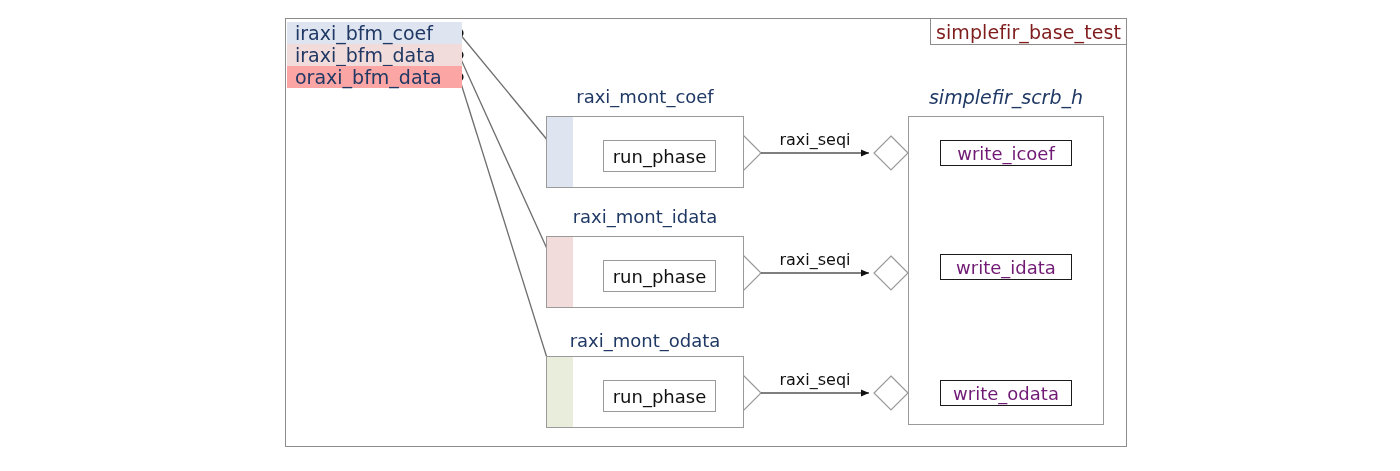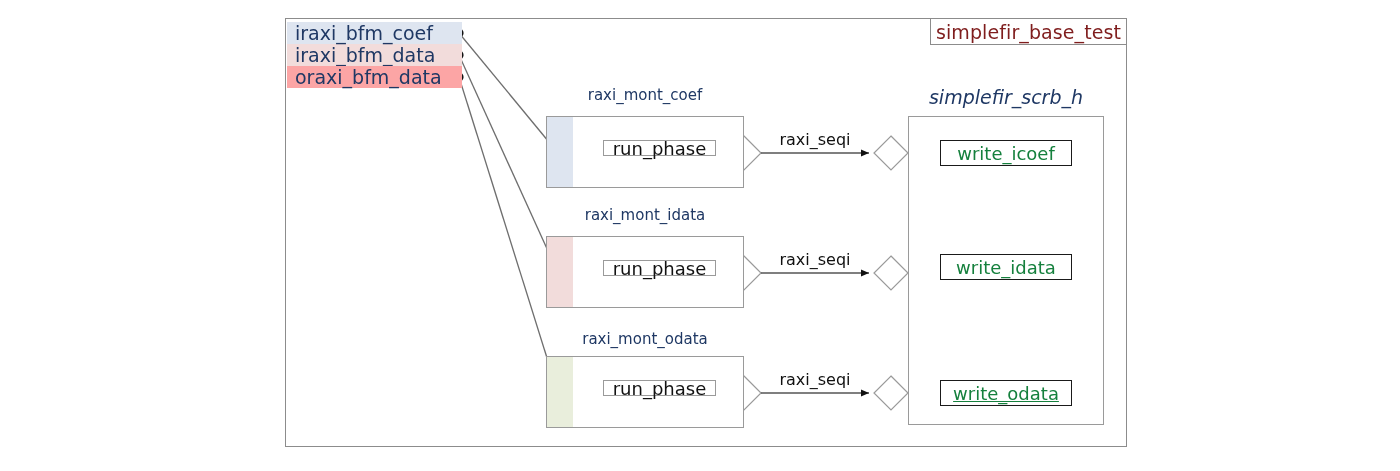--- a/index.html
+++ b/index.html
@@ -70,21 +70,21 @@
     color: #1f3864;
     white-space: nowrap;
   }
   .iface-0 { top: 22px;  background: #dee5f0; }
   .iface-1 { top: 44px;  background: #f2dcdb; }
   .iface-2 { top: 66px;  background: #fca5a5; }
 
   
   .agent-title {
     position: absolute;
-    font-size: 15px;
+    font-size: 18px;
     color: #1f3864;
     white-space: nowrap;
     text-align: center;
   }
   .agent-box {
     position: absolute;
     left: 546px;
     width: 198px;
     height: 72px;
     border: 1.2px solid #9a9a9a;
@@ -100,21 +100,21 @@
   }
   .strip-0 { background: #dee5f0; }
   .strip-1 { background: #f2dcdb; }
   .strip-2 { background: #e9eedc; }
 
   .run-phase {
     position: absolute;
     left: 56px;
     top: 23px;
     width: 113px;
-    height: 16px;
+    height: 32px;
     border: 1.2px solid #9a9a9a;
     box-sizing: border-box;
     background: #ffffff;
     display: flex;
     align-items: center;
     justify-content: center;
     font-size: 18px;
     color: #111111;
     white-space: nowrap;
   }
@@ -146,21 +146,21 @@
     left: 940px;
     width: 132px;
     height: 26px;
     border: 1.3px solid #1a1a1a;
     box-sizing: border-box;
     background: #ffffff;
     display: flex;
     align-items: center;
     justify-content: center;
     font-size: 18px;
-    color: #15803d;
+    color: #701a75;
     white-space: nowrap;
   }
 
   
   .seqi-label {
     position: absolute;
     font-size: 16px;
     color: #111111;
     white-space: nowrap;
     text-align: center;
@@ -282,17 +282,17 @@
     <span>simplefir_scrb_h</span>
   </div>
   <div class="scrb-box"></div>
 
   <div class="write-box" style="top:140px;">
     <span>write_icoef</span>
   </div>
   <div class="write-box" style="top:254px;">
     <span>write_idata</span>
   </div>
-  <div class="write-box" style="top:380px;text-decoration:underline;">
+  <div class="write-box" style="top:380px;">
     <span>write_odata</span>
   </div>
 
 </div>
 
 </body></html>

